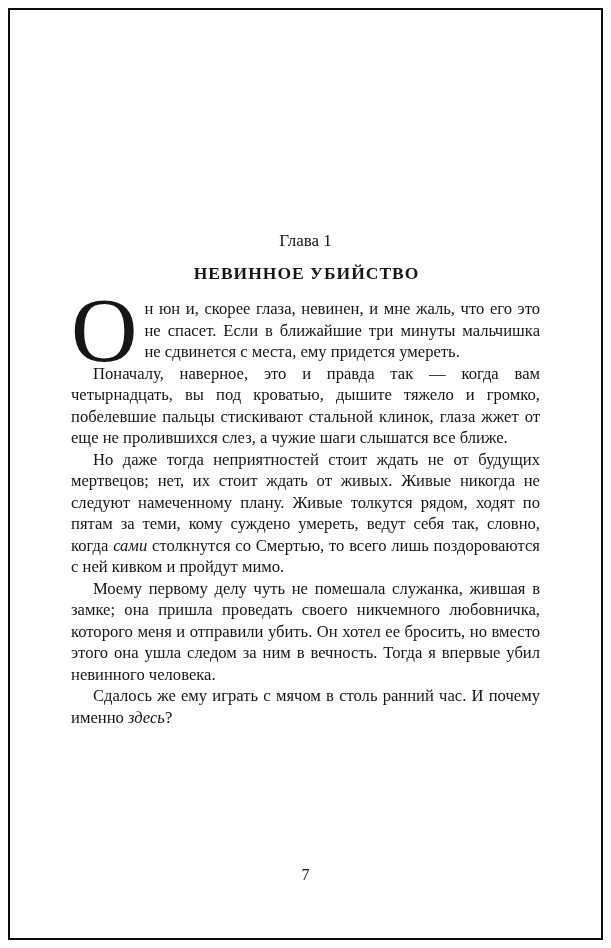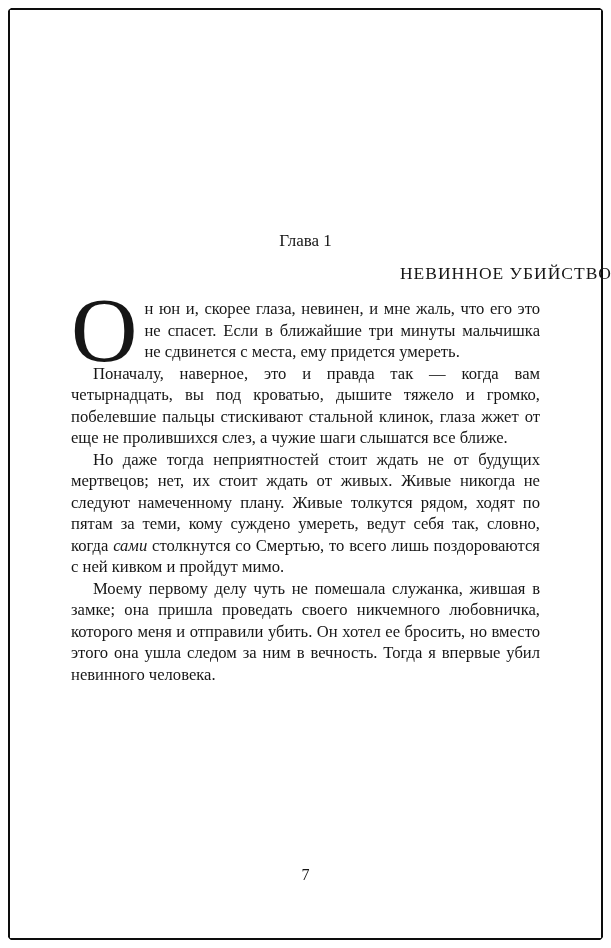--- a/index.html
+++ b/index.html
@@ -8,40 +8,39 @@
     font-family: "Liberation Serif", serif;
     color: #161616;
     -webkit-font-smoothing: antialiased;
   }
   .page {
     position: relative;
     width: 611px;
     height: 948px;
     background: #ffffff;
     overflow: hidden;
-    border-radius: 32px;
   }
   .frame {
     position: absolute;
     left: 8px; top: 8px; right: 8px; bottom: 8px;
     border: 2px solid #0d0d0d;
     pointer-events: none;
   }
   .chapter-label {
     position: absolute;
     top: 231px; left: 0; width: 100%;
     text-align: center;
     font-size: 17px;
   }
   .chapter-title {
     position: absolute;
     top: 262px; left: 0; width: 100%;
-    text-align: right;
+    text-align: center;
     font-size: 17.5px;
-    font-weight: normal;
+    font-weight: bold;
     letter-spacing: 1px;
     margin: 1px;
   }
   .body-text {
     position: absolute;
     top: 298px;
     left: 71px;
     width: 469px;
     font-size: 16.6px;
     line-height: 21.5px;
@@ -69,15 +68,16 @@
 
 <div class="page">
   <div class="frame"></div>
   <div class="chapter-label">Глава 1</div>
   <h1 class="chapter-title">НЕВИННОЕ УБИЙСТВО</h1>
   <div class="body-text" id="body-text">
       <p class="first"><span class="drop-cap">О</span><span>н юн и, скорее глаза, невинен, и мне жаль, что его это не спасет. Если в ближайшие три минуты мальчишка не сдвинется с места, ему придется умереть.</span></p>
       <p><span>Поначалу, наверное, это и правда так — когда вам четырнадцать, вы под кроватью, дышите тяжело и громко, побелевшие пальцы стискивают стальной клинок, глаза жжет от еще не пролившихся слез, а чужие шаги слышатся все ближе.</span></p>
       <p><span>Но даже тогда неприятностей стоит ждать не от будущих мертвецов; нет, их стоит ждать от живых. Живые никогда не следуют намеченному плану. Живые толкутся рядом, ходят по пятам за теми, кому суждено умереть, ведут себя так, словно, когда </span><span class="run-i">сами</span><span> столкнутся со Смертью, то всего лишь поздороваются с ней кивком и пройдут мимо.</span></p>
       <p><span>Моему первому делу чуть не помешала служанка, жившая в замке; она пришла проведать своего никчемного любовничка, которого меня и отправили убить. Он хотел ее бросить, но вместо этого она ушла следом за ним в вечность. Тогда я впервые убил невинного человека.</span></p>
+      <p><span>Сдалось же ему играть с мячом в столь ранний час. И почему именно </span><span class="run-i">здесь</span><span>?</span></p>
     </div>
   <div class="page-number">7</div>
 </div>
 
 </body></html>

